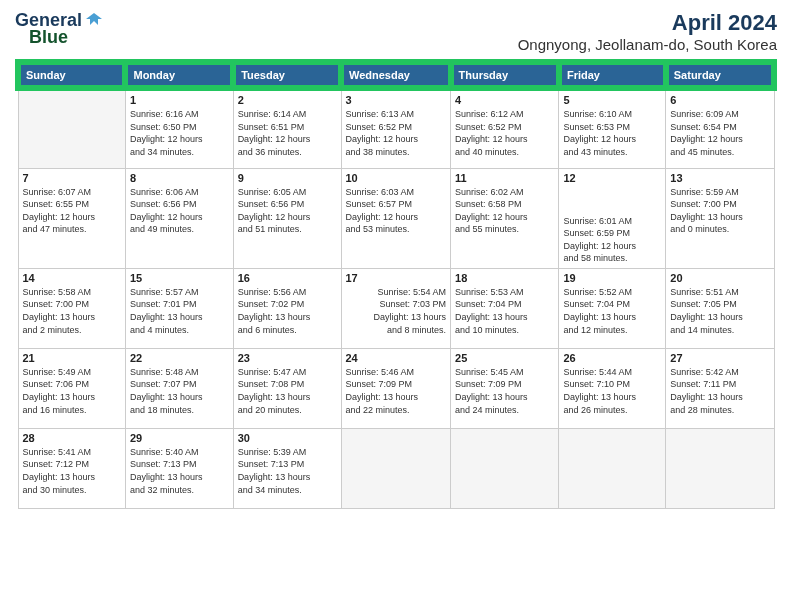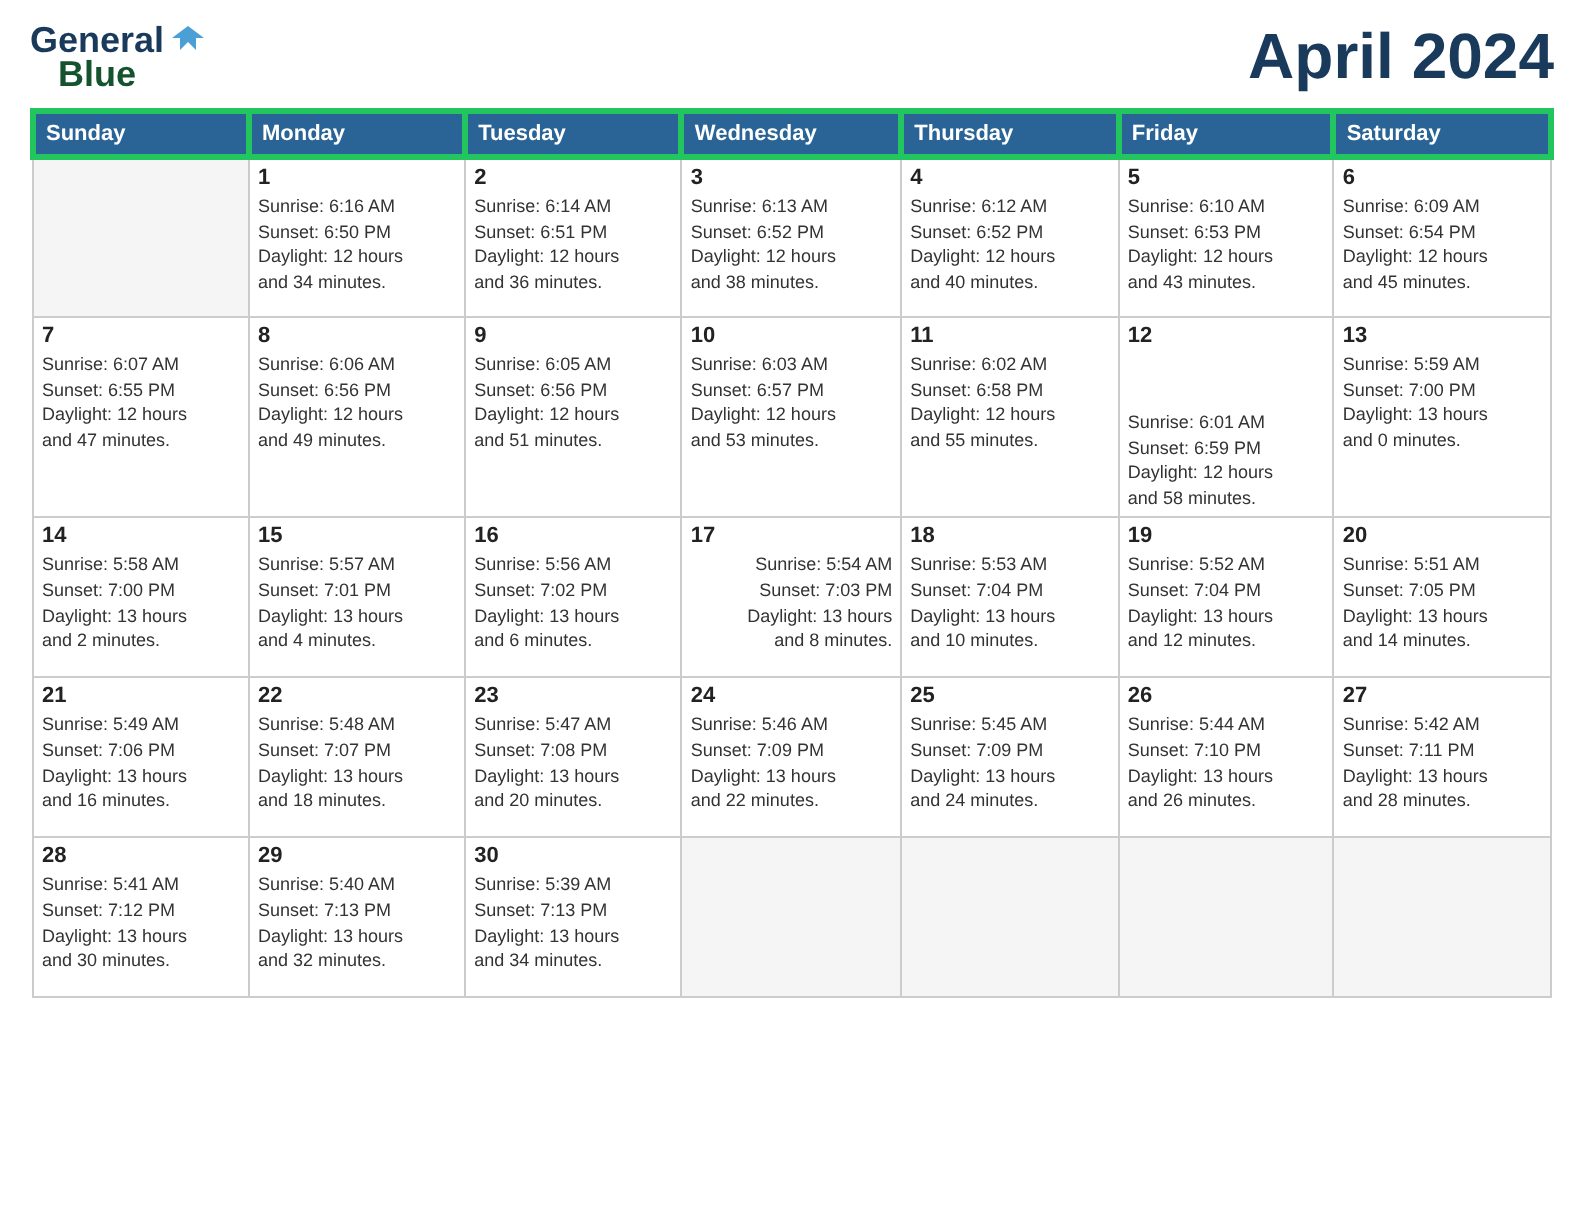--- a/index.html
+++ b/index.html
@@ -24,41 +24,41 @@
     }
     .logo {
       display: flex;
       flex-direction: column;
       align-items: flex-start;
     }
     .title-block {
       text-align: right;
     }
     .main-title {
-      font-size: 32px;
+      font-size: 22px;
       font-weight: bold;
       color: #1a3a5c;
     }
     .sub-title {
       font-size: 15px;
       color: #333;
       font-weight: normal;
     }
     .calendar {
       width: 100%;
       border-collapse: collapse;
       font-size: 9.5px;
     }
     .calendar thead tr th {
       background-color: #2a6496;
       color: #fff;
       text-align: left;
       padding: 4px 5px;
       font-size: 11px;
-      border: 3px solid #22c55e;
+      border: 6px solid #22c55e;
     }
     .calendar tbody tr td {
       border: 1px solid #ccc;
       vertical-align: top;
       padding: 3px 4px;
       width: 113px;
       height: 80px;
       background: #fff;
     }
     .calendar tbody tr td.empty {
@@ -88,20 +88,21 @@
       <div style="display:flex;align-items:center;">
         <span style="font-size:18px;font-weight:bold;color:#1a3a5c;">General</span>
         <svg width="20" height="20" viewBox="0 0 20 20" style="margin-left:2px;">
           <polygon points="10,2 18,8 14,8 14,14 10,10 6,14 6,8 2,8" fill="#4a9fd4"></polygon>
         </svg>
       </div>
       <span style="font-size:18px;font-weight:bold;color:#14532d;margin-top:-4px;margin-left:14px;">Blue</span>
     </div>
     <div class="title-block">
       <div class="main-title">April 2024</div>
+      <div class="sub-title">Ongnyong, Jeollanam-do, South Korea</div>
     </div>
   </div>
 
   <table class="calendar">
     <thead>
       <tr>
         <th>Sunday</th>
         <th>Monday</th>
         <th>Tuesday</th>
         <th>Wednesday</th>

